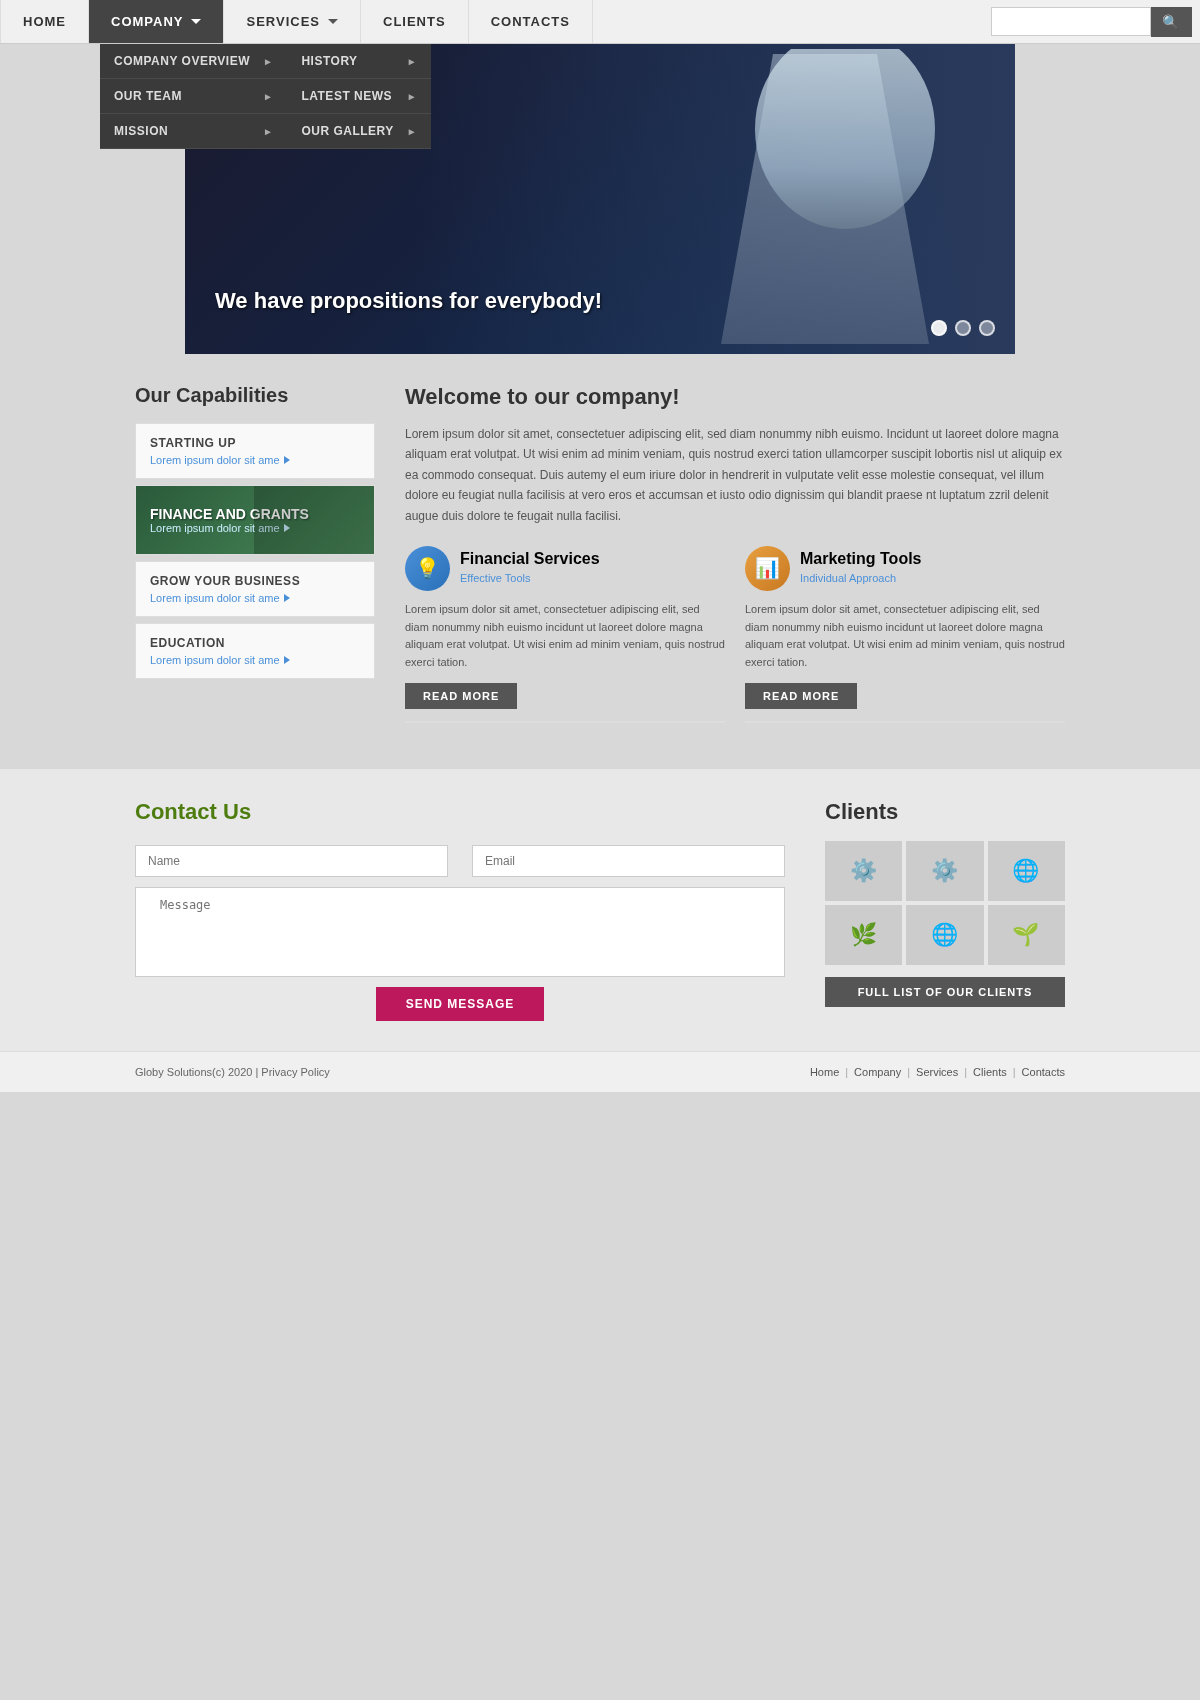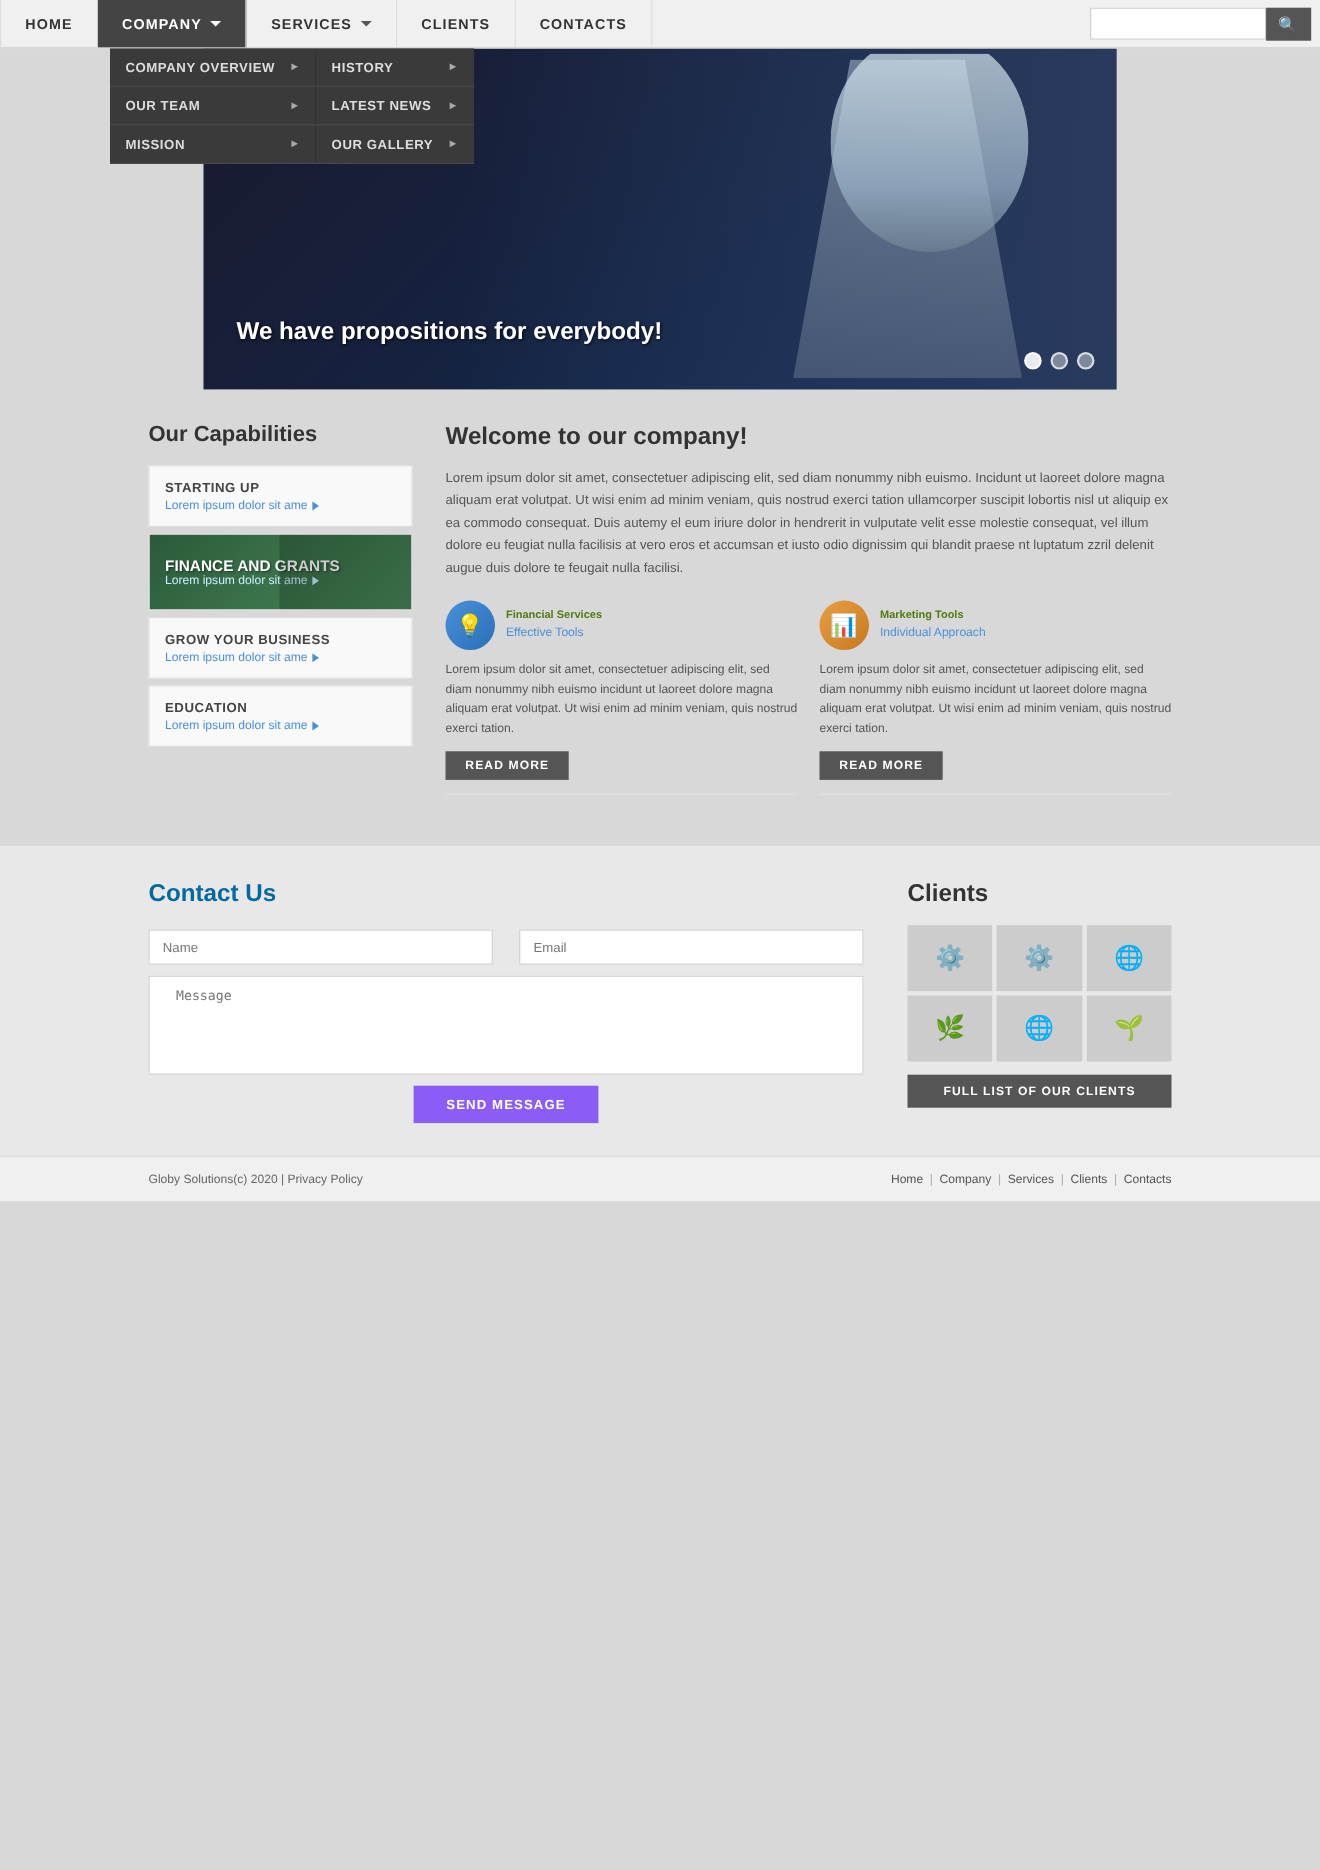--- a/index.html
+++ b/index.html
@@ -49,34 +49,34 @@
     .welcome h2 { font-size: 22px; color: #333; margin-bottom: 14px; font-weight: bold; }
     .welcome p { font-size: 12px; color: #555; line-height: 1.7; margin-bottom: 20px; }
 
     .services-grid { display: flex; gap: 20px; margin-bottom: 16px; }
     .service-card { flex: 1; border-bottom: 2px solid #ddd; padding-bottom: 12px; }
     .service-header { display: flex; align-items: center; gap: 10px; margin-bottom: 10px; }
     .service-icon { width: 45px; height: 45px; border-radius: 50%; display: flex; align-items: center; justify-content: center; font-size: 20px; flex-shrink: 0; }
     .service-icon.blue { background: linear-gradient(135deg, #4a90d9, #2a70b9); color: #fff; }
     .service-icon.orange { background: linear-gradient(135deg, #e8a040, #c87820); color: #fff; }
     .service-title { }
-    .service-title h3 { font-size: 10px; font-weight: bold; color: #4d7c0f; }
+    .service-title h3 { font-size: 16px; font-weight: bold; color: #000000; }
     .service-title span { font-size: 11px; color: #4a90d9; }
     .service-card p { font-size: 11px; color: #555; line-height: 1.6; margin-bottom: 12px; }
     .read-more-btn { display: inline-block; padding: 7px 18px; background: #555; color: #fff; font-size: 11px; font-weight: bold; letter-spacing: 1px; text-transform: uppercase; border: none; cursor: pointer; text-decoration: none; }
 
     
     .bottom-section { background: #e8e8e8; padding: 30px 0; }
     .bottom-inner { max-width: 930px; margin: 0 auto; display: flex; gap: 40px; }
     .contact-section { flex: 1; }
-    .contact-section h2 { font-size: 22px; color: #0369a1; margin-bottom: 20px; font-weight: bold; }
+    .contact-section h2 { font-size: 22px; color: #4d7c0f; margin-bottom: 20px; font-weight: bold; }
     .form-row { display: flex; gap: 24px; margin-bottom: 10px; }
     .form-input { flex: 1; padding: 8px 12px; border: 1px solid #ccc; background: #fff; font-size: 12px; color: #999; outline: none; }
     .form-textarea { width: 100%; padding: 10px 24px; border: 1px solid #ccc; background: #fff; font-size: 12px; color: #999; outline: none; resize: none; height: 90px; margin-bottom: 10px; display: block; }
-    .send-btn { display: block; margin: 0 auto; padding: 10px 30px; background: #8b5cf6; color: #fff; font-size: 12px; font-weight: bold; letter-spacing: 1px; text-transform: uppercase; border: none; cursor: pointer; }
+    .send-btn { display: block; margin: 0 auto; padding: 10px 30px; background: #be185d; color: #fff; font-size: 12px; font-weight: bold; letter-spacing: 1px; text-transform: uppercase; border: none; cursor: pointer; }
     .clients-section { width: 240px; flex-shrink: 0; }
     .clients-section h2 { font-size: 22px; color: #333; margin-bottom: 16px; font-weight: bold; }
     .clients-grid { display: grid; grid-template-columns: 1fr 1fr 1fr; gap: 4px; margin-bottom: 12px; }
     .client-logo { background: #ccc; height: 60px; display: flex; align-items: center; justify-content: center; font-size: 22px; color: #888; }
     .full-list-btn { display: block; width: 100%; padding: 9px 0; background: #555; color: #fff; font-size: 11px; font-weight: bold; letter-spacing: 1px; text-transform: uppercase; border: none; cursor: pointer; text-align: center; }
 
     
     footer { background: #f0f0f0; border-top: 1px solid #ddd; padding: 14px 0; }
     .footer-inner { max-width: 930px; margin: 0 auto; display: flex; justify-content: space-between; align-items: center; }
     .footer-copy { font-size: 11px; color: #666; }

